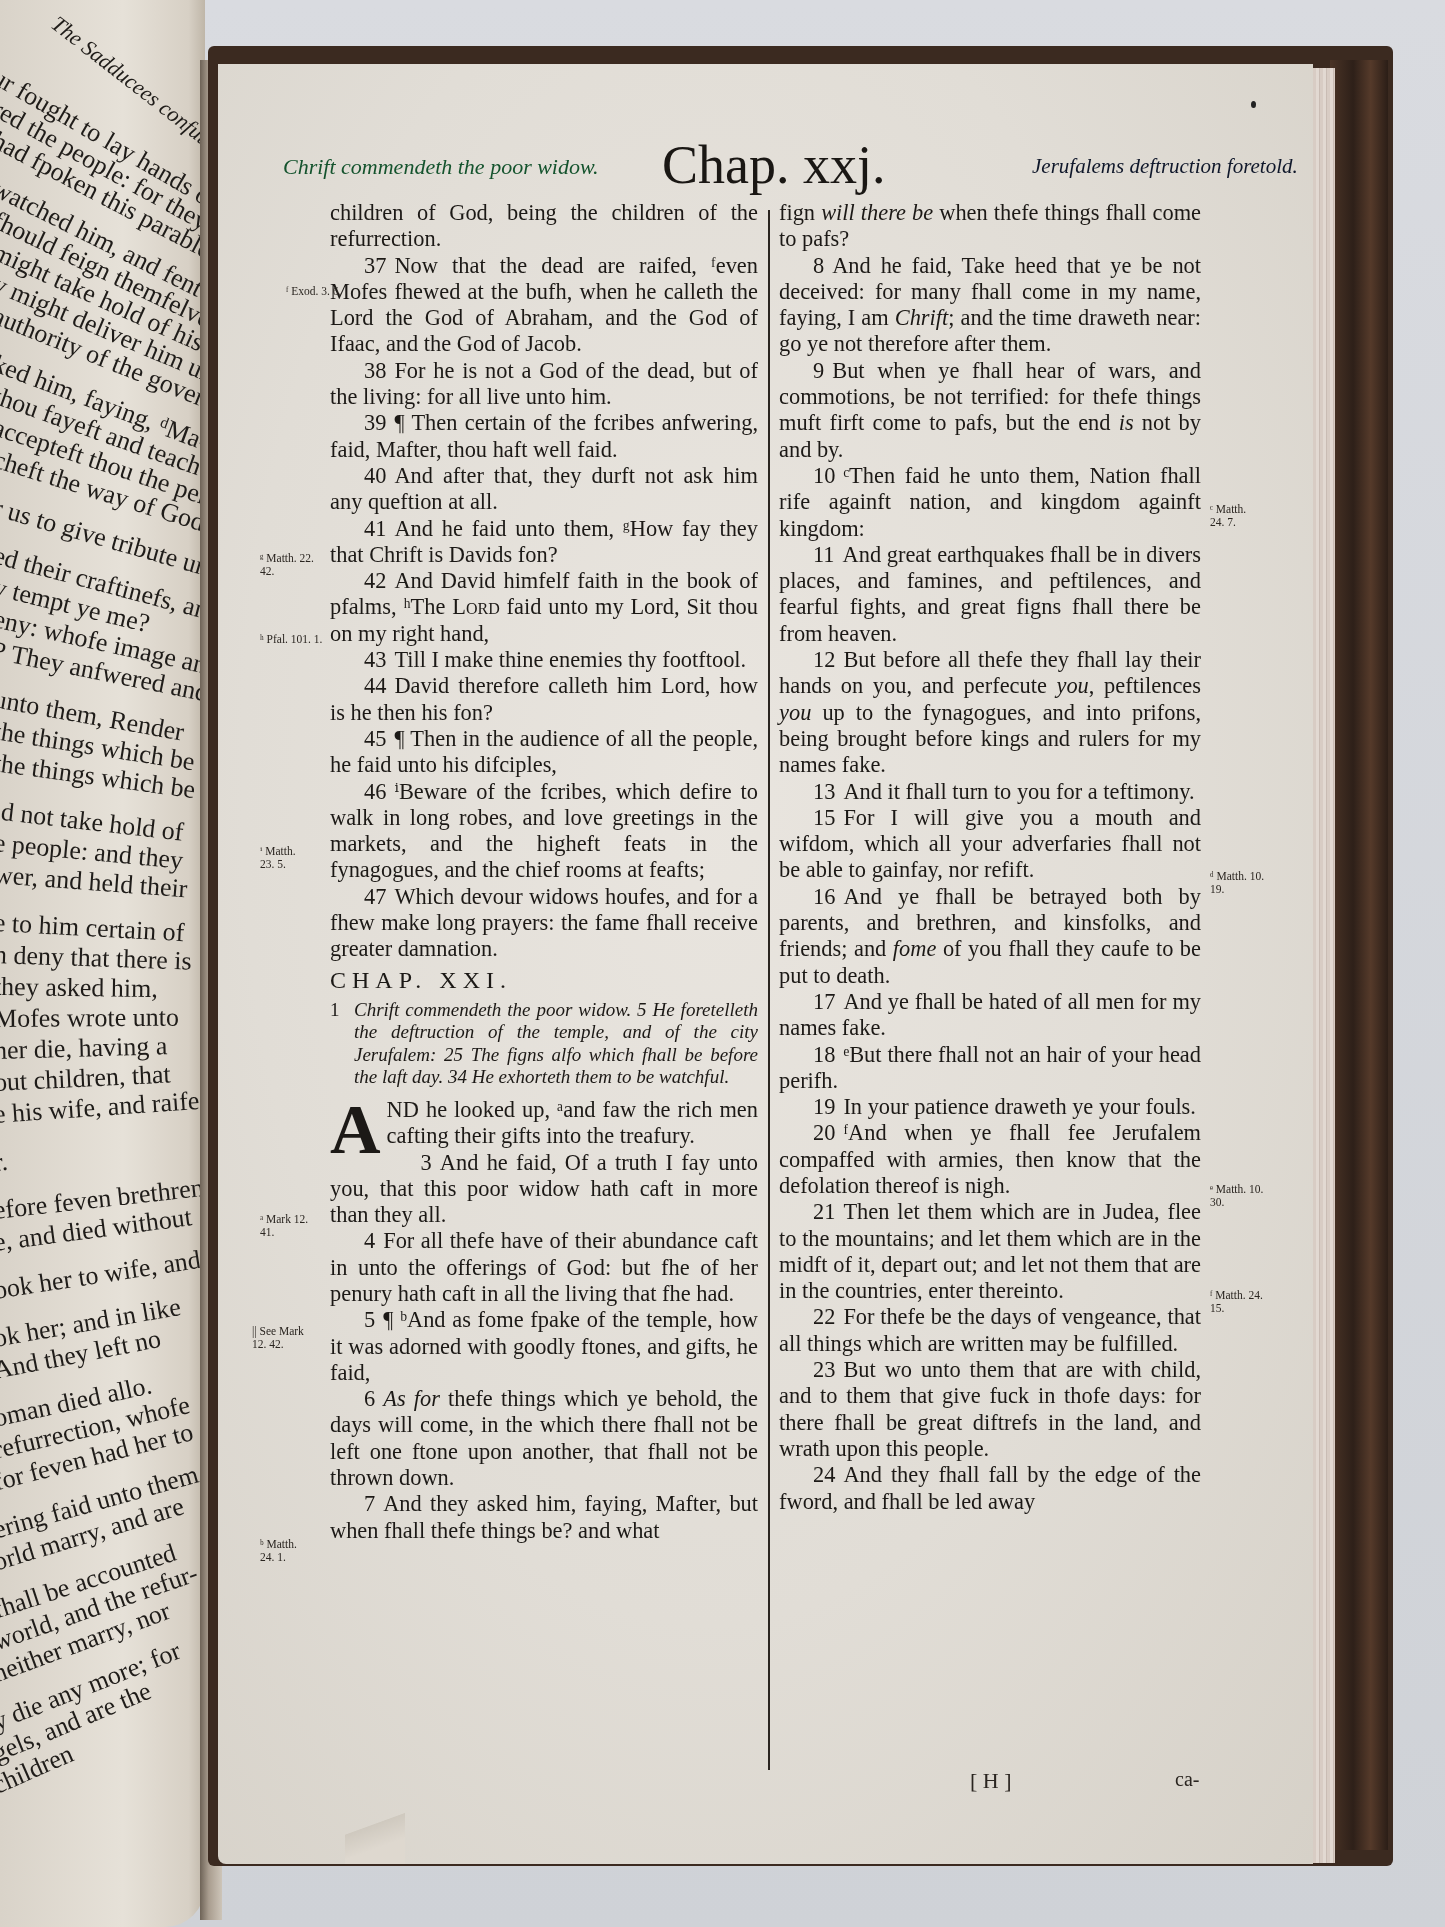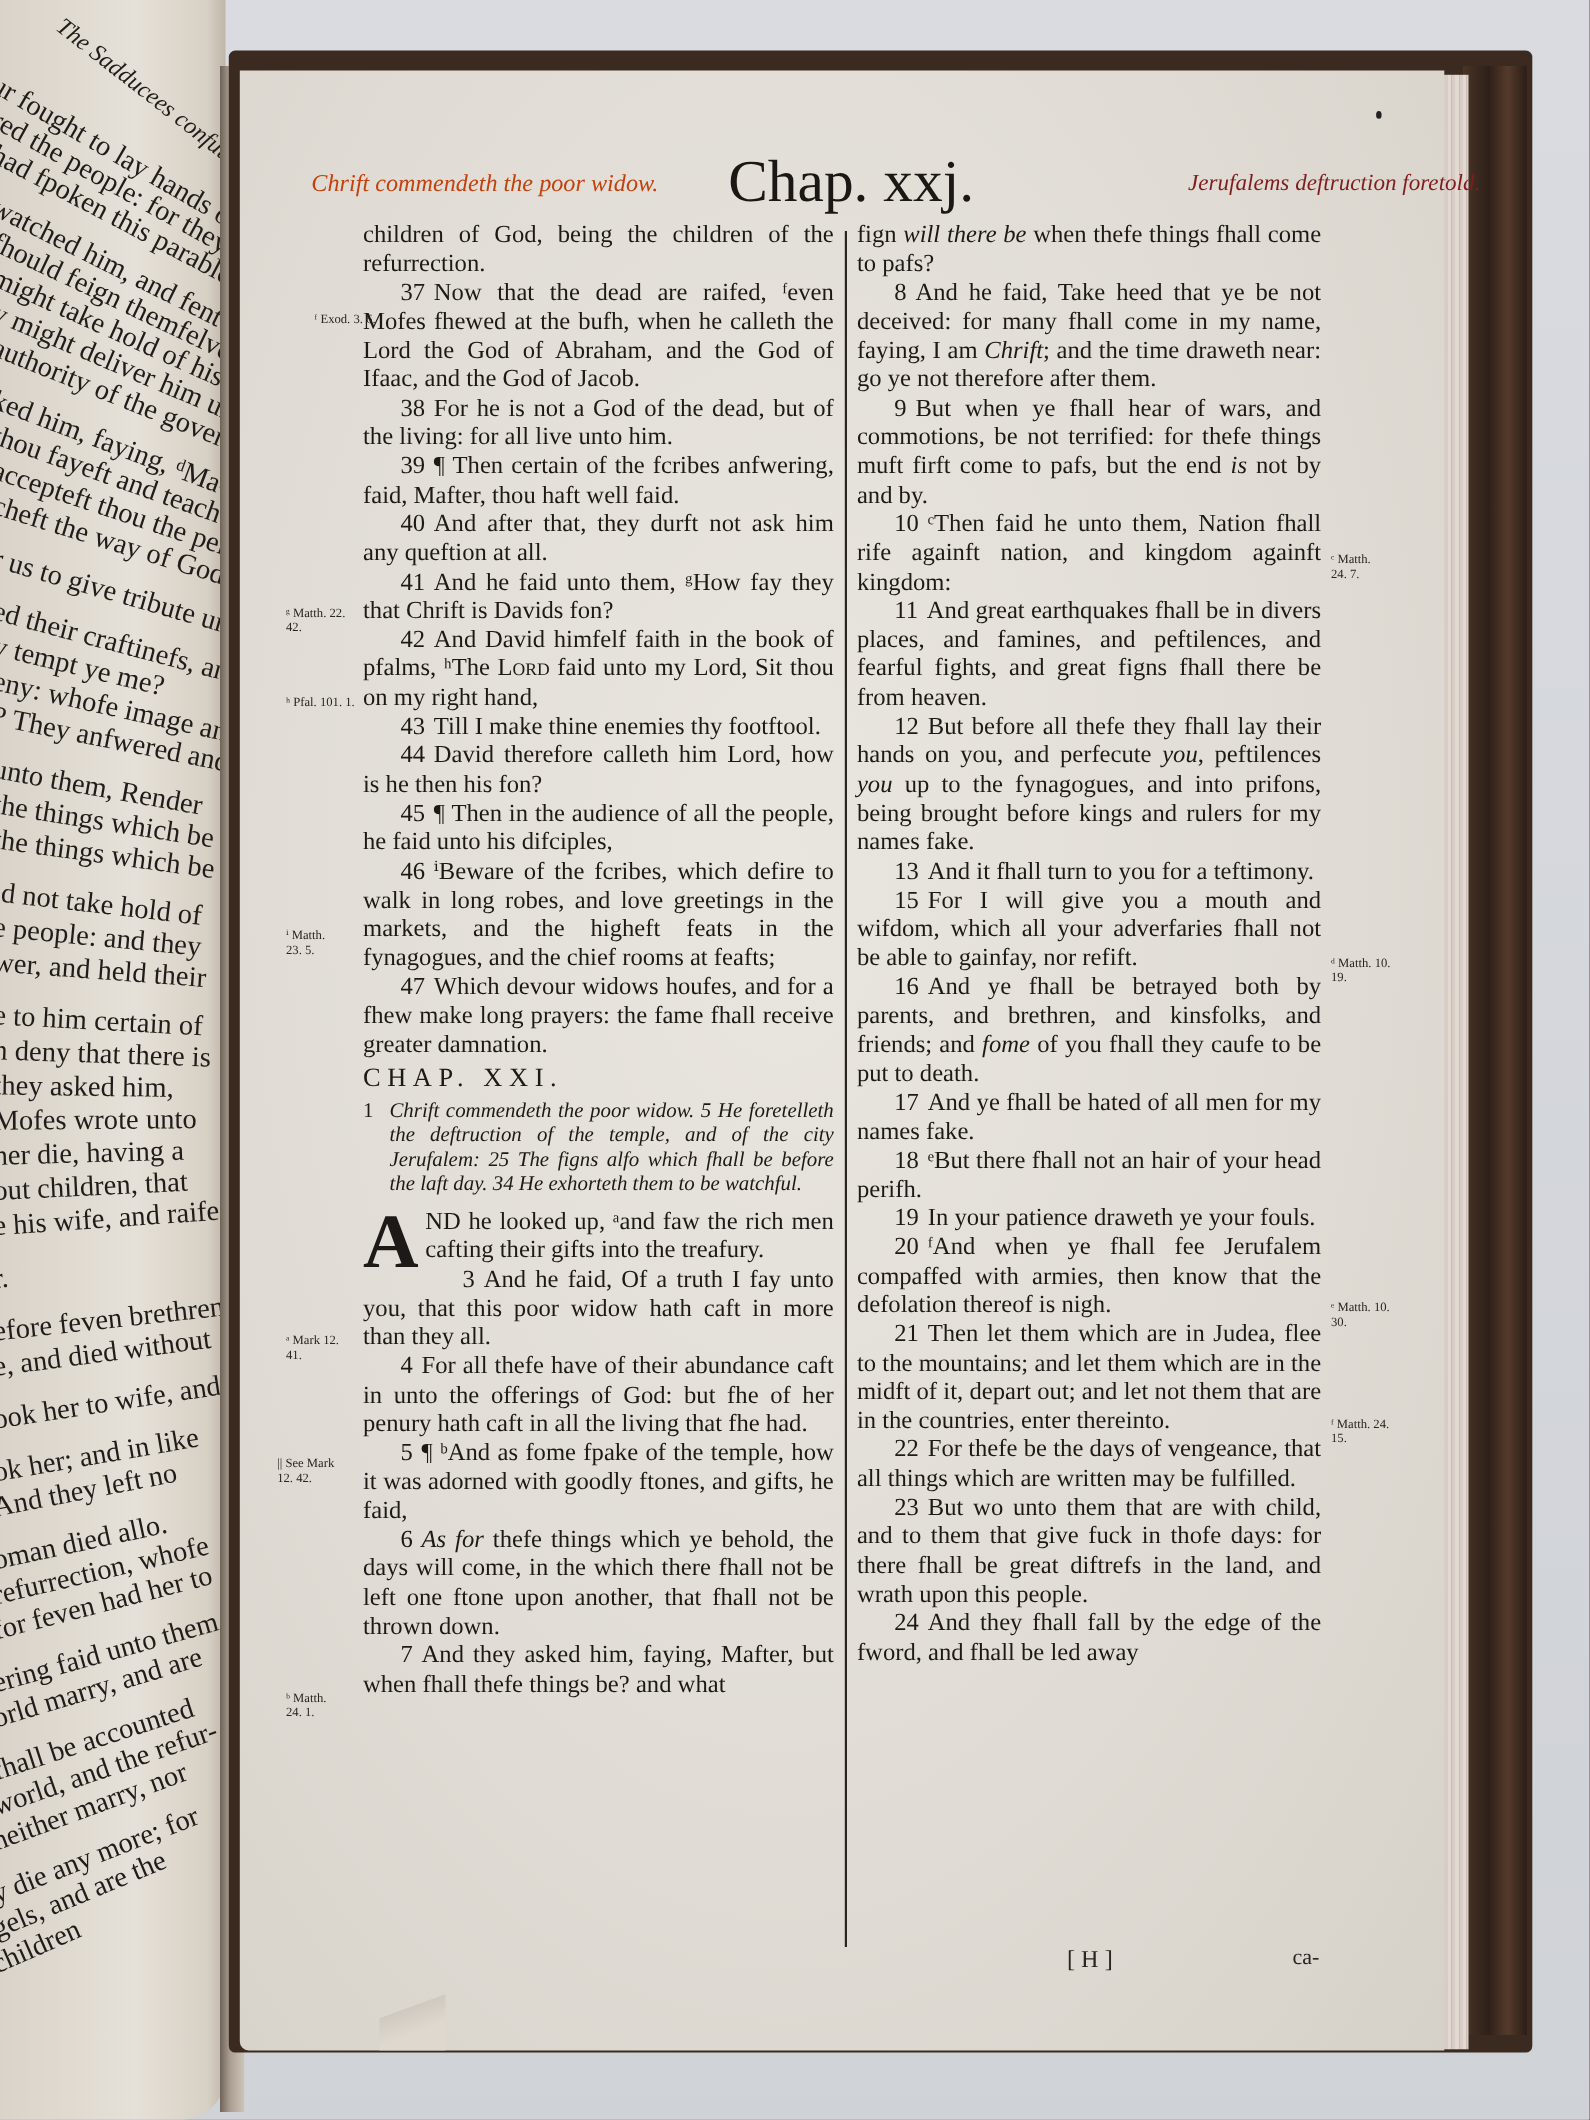--- a/index.html
+++ b/index.html
@@ -11,23 +11,23 @@
   .left-line{position:absolute;white-space:nowrap;color:#1f1c19;font-size:26px;transform-origin:0 50%;}
   .left-header{font-style:italic;font-size:22px;}
   
   .cover{position:absolute;left:208px;top:46px;width:1185px;height:1820px;background:#3b2a20;border-radius:6px;}
   .cover-right{position:absolute;left:1330px;top:60px;width:58px;height:1790px;background:linear-gradient(90deg,#4a3426,#2e2019 40%,#553a2a 70%,#2b1e17);}
   .page-edges{position:absolute;left:1295px;top:68px;width:40px;height:1795px;background:repeating-linear-gradient(90deg,#e2d9d2 0 3px,#c9bcb4 3px 4px,#d8ccc4 4px 7px);}
   .gutter{position:absolute;left:200px;top:60px;width:22px;height:1860px;background:linear-gradient(90deg,#6e6357 0%,#a99d8f 40%,#cdc5b9 100%);}
   
   .page{position:absolute;left:218px;top:64px;width:1095px;height:1800px;background:radial-gradient(ellipse at 45% 40%,#e9e5df 0%,#e1ddd6 55%,#d6d1c8 100%);border-bottom-left-radius:8px;}
   .running-head{position:absolute;top:140px;left:0;width:100%;height:70px;}
-  .rh-left{position:absolute;left:283px;top:14px;font-style:italic;font-size:22px;color:#c2410c;}
+  .rh-left{position:absolute;left:283px;top:14px;font-style:italic;font-size:22px;color:#14532d;}
   .rh-center{position:absolute;left:662px;top:-6px;font-size:54px;color:#1a1714;letter-spacing:0px;}
-  .rh-right{position:absolute;left:1080px;top:14px;font-style:italic;font-size:21px;color:#7f1d1d;}
+  .rh-right{position:absolute;left:1032px;top:14px;font-style:italic;font-size:21px;color:#0f172a;}
   .col{position:absolute;font-size:22.4px;line-height:26.3px;color:#1c1916;text-align:justify;}
   .col-left{left:330px;top:200px;width:428px;}
   .col-right{left:779px;top:200px;width:422px;}
   .col p{margin:0;text-indent:34px;}
   .col p.cont{text-indent:0;}
   .divider{position:absolute;left:768px;top:210px;width:2px;height:1560px;background:#2a2520;}
   .vnum{margin-right:8px;}
   .chap-title{text-indent:0!important;font-size:24px;letter-spacing:6px;margin:4px 0 6px 0!important;}
   .summary{font-style:italic;font-size:19px;line-height:22.5px;text-indent:0!important;padding-left:24px;position:relative;}
   .summary .snum{position:absolute;left:0;font-style:normal;}

